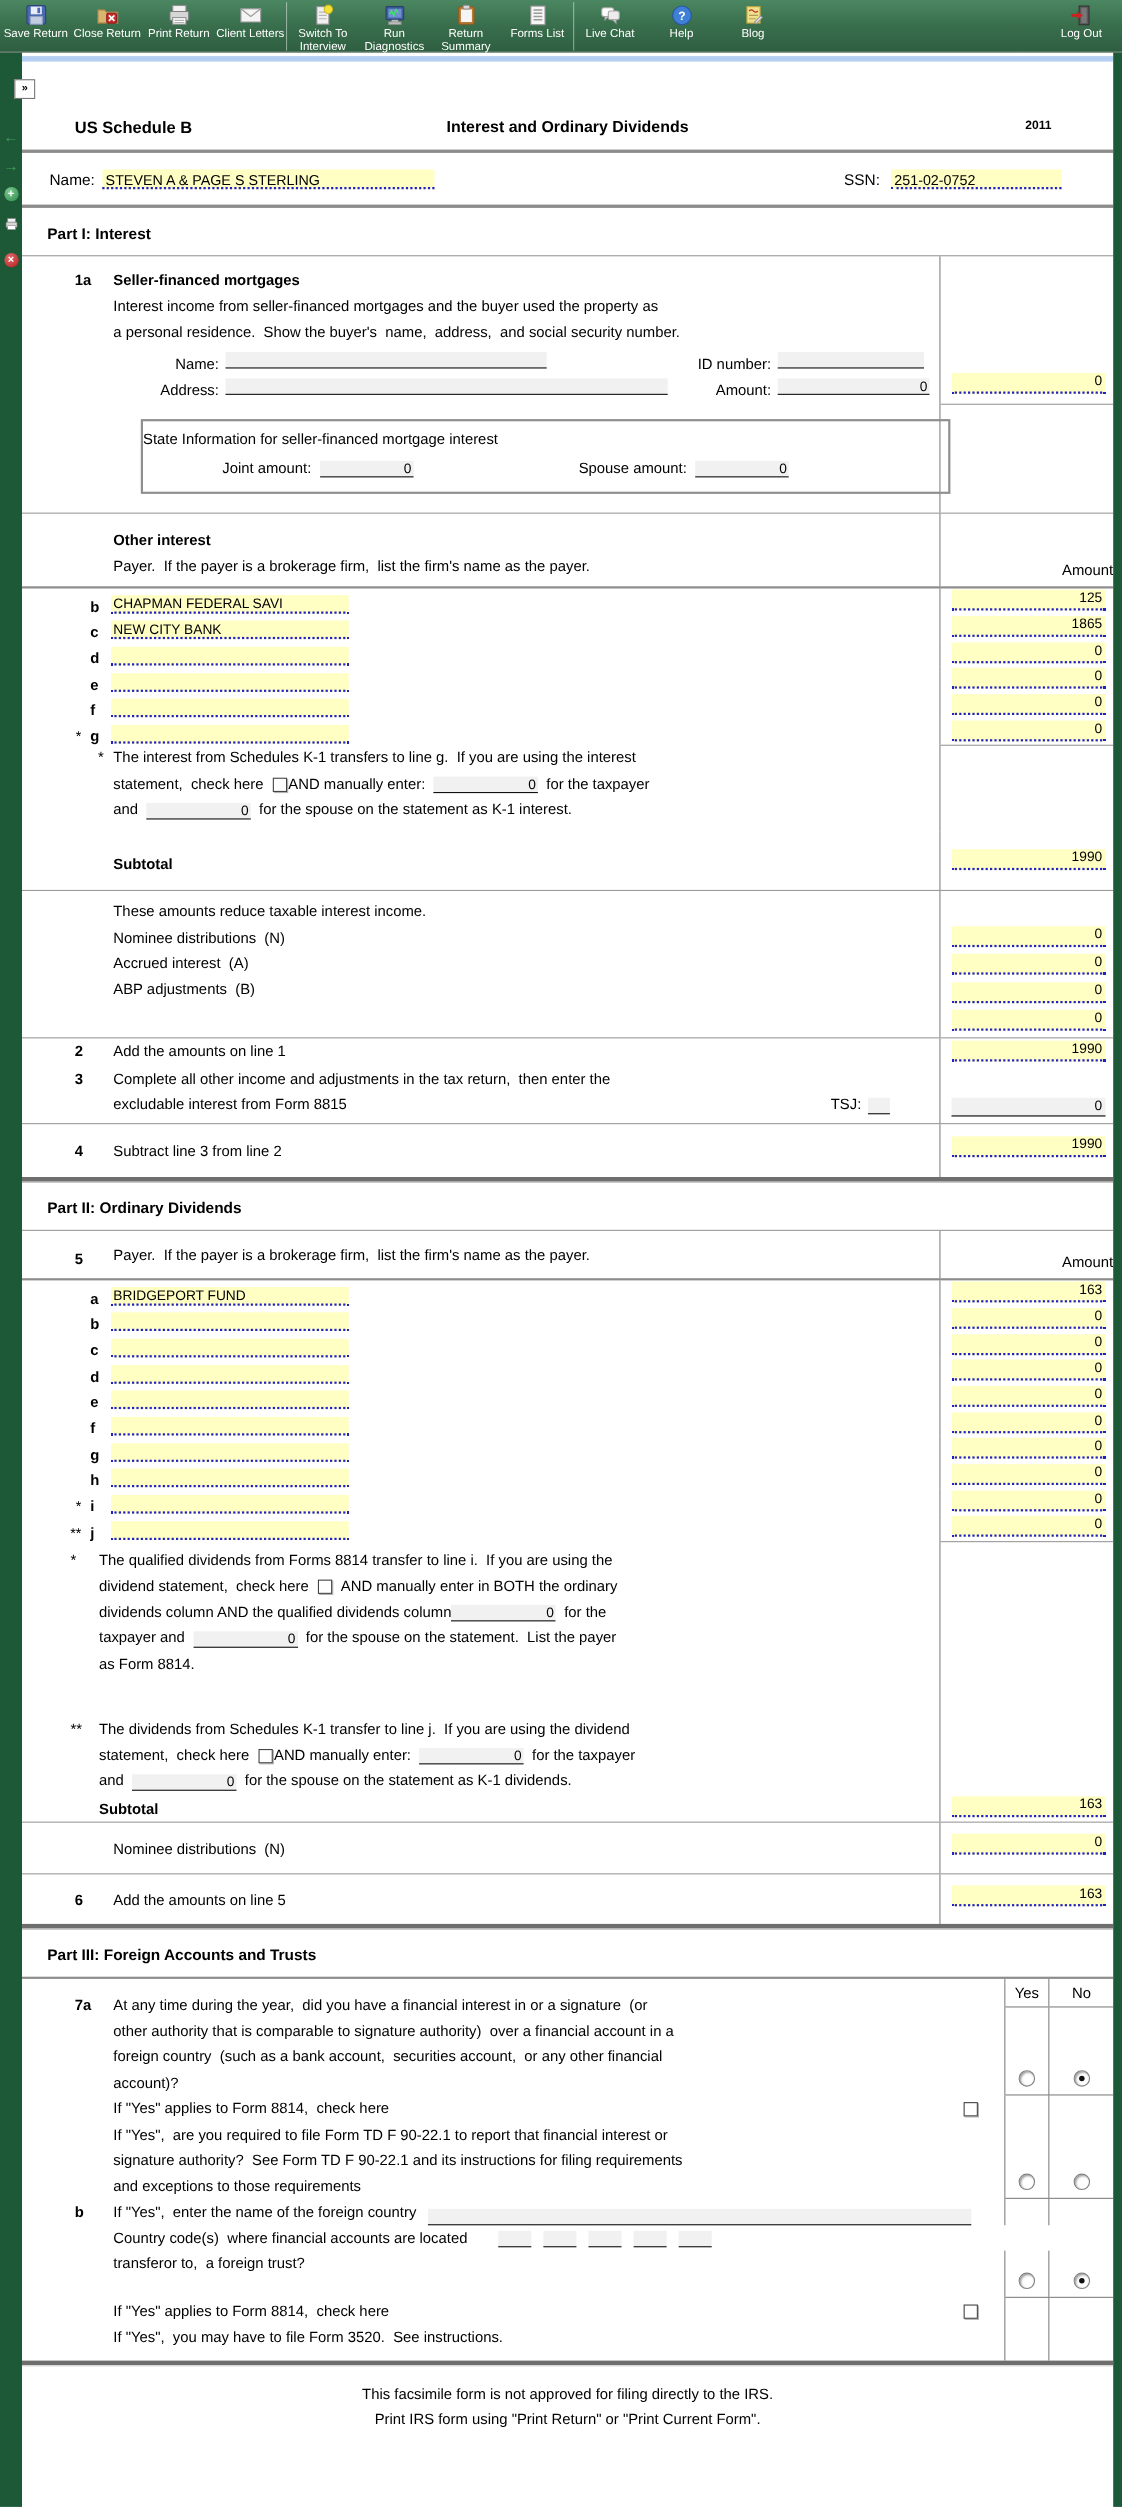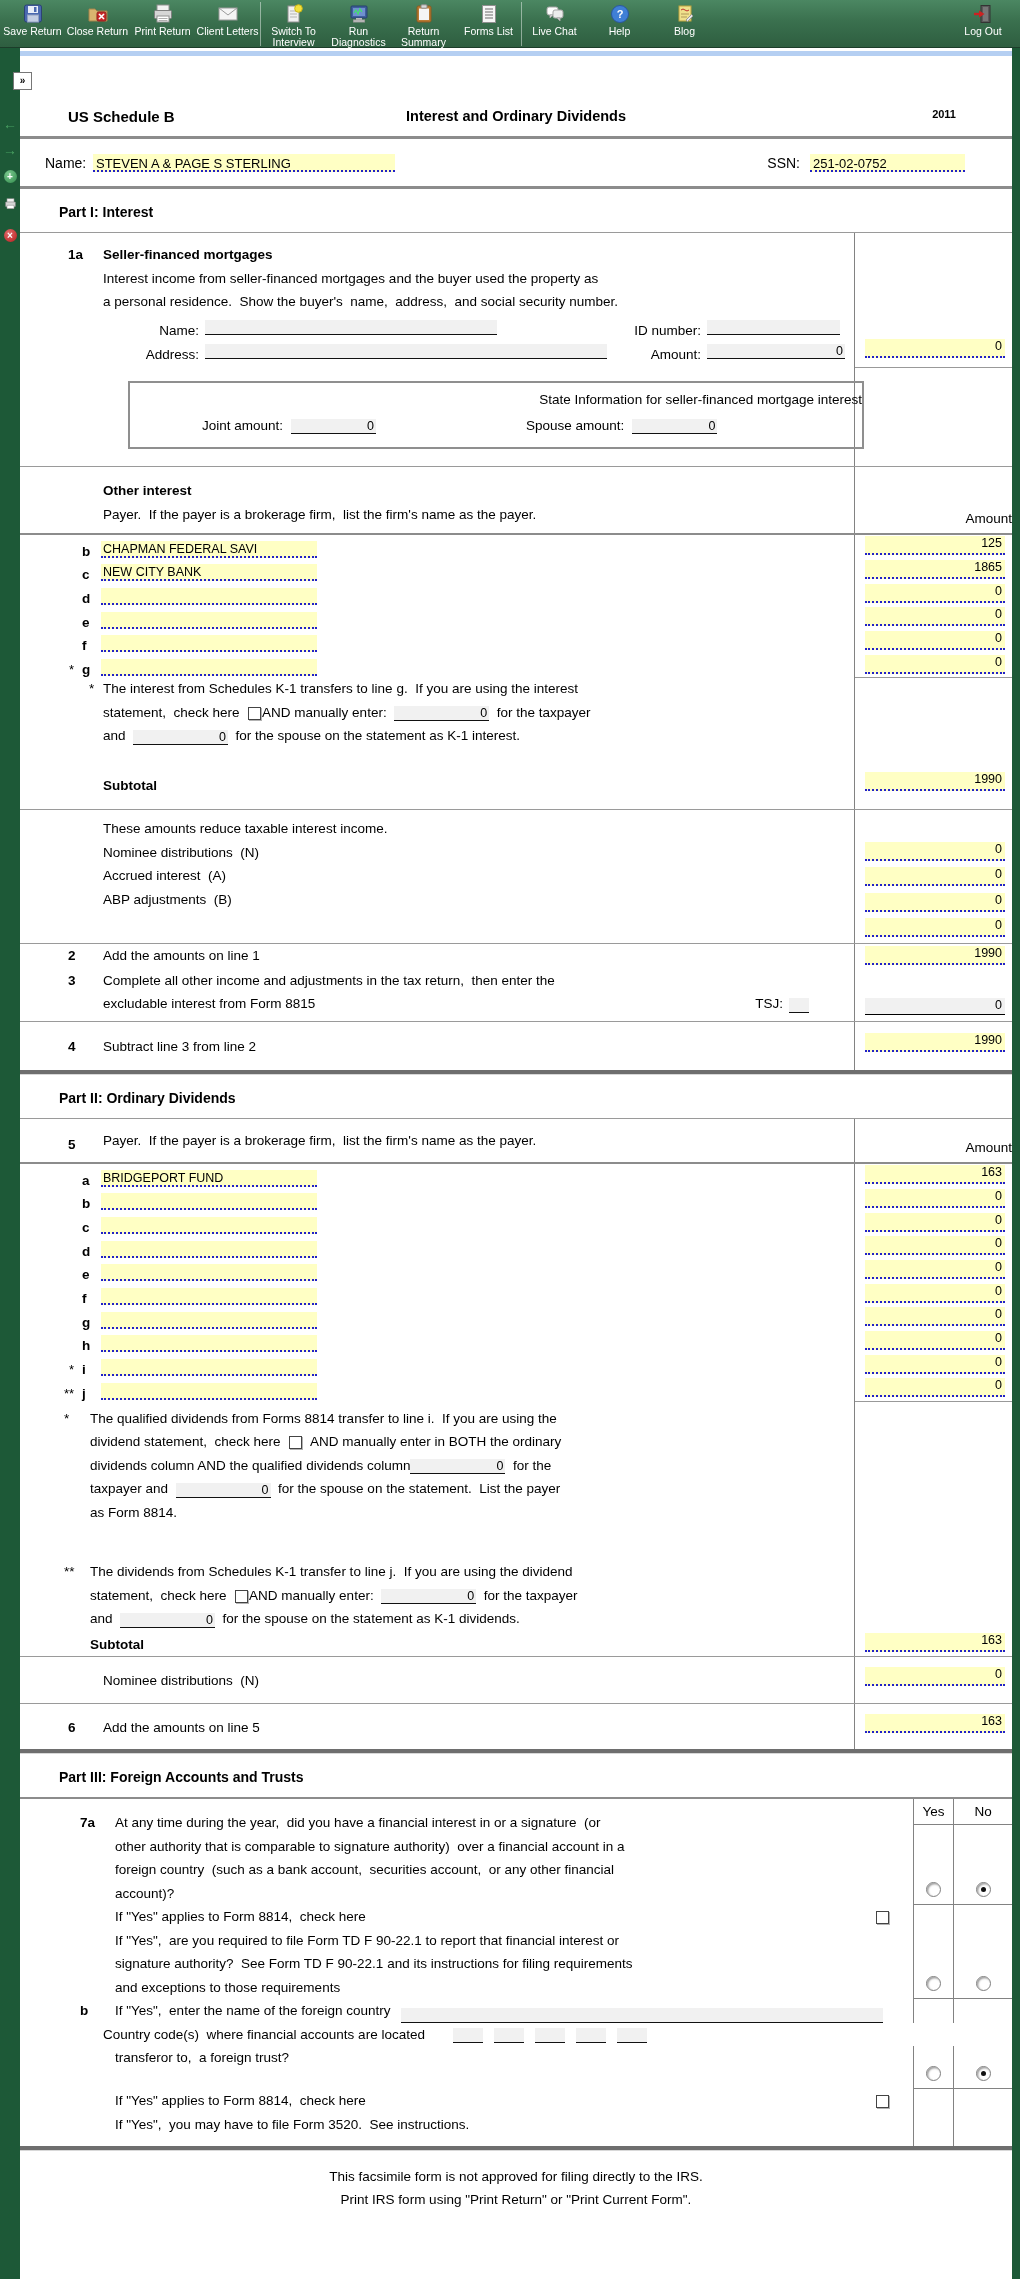--- a/index.html
+++ b/index.html
@@ -31,21 +31,21 @@
   .t-year{position:absolute;right:56px;font-size:11px;}
   .hr-a{border:0;border-top:3px solid #8c8c8c;margin:4px 0 0 0;}
   .hr-b{border:0;border-top:1.5px solid #9a9a9a;margin:0;}
   .hr-c{height:4px;background:#6e6e6e;border-bottom:1px solid #d8d8d8;}
   .name-row{display:flex;align-items:center;height:47px;font-size:14px;}
   .nl{margin-left:25px;width:48px;}
   .yf{background:#ffffc4;border-bottom:2px dotted #2121c8;box-sizing:border-box;}
   .name-field{width:302px;height:18px;font-size:13px;padding:2px 3px 0;}
   .ssn-l{margin-left:auto;}
   .ssn-field{width:155px;height:18px;font-size:13px;padding:2px 3px 0;margin:0 47px 0 10px;}
-  .part-head{font-weight:bold;font-size:14px;padding:15px 0 12px 23px;margin-left:16px;}
+  .part-head{font-weight:bold;font-size:14px;padding:15px 0 12px 23px;}
   
   .band{display:flex;}
   .lc{width:835px;border-right:1.5px solid #828282;box-sizing:border-box;padding-left:18px;}
   .rc{flex:1;box-sizing:border-box;display:flex;flex-direction:column;}
   .af{height:17px;background:#ffffc4;border-bottom:2px dotted #2121c8;margin:0 7px 0 10px;text-align:right;padding-right:3px;font-size:12.5px;box-sizing:content-box;}
   .gaf{height:16px;background:#f1f1f1;border-bottom:1.5px solid #000;margin:0 7px 0 10px;text-align:right;padding-right:3px;font-size:12.5px;}
   .tl{line-height:23.5px;white-space:pre-wrap;}
   .b{font-weight:bold;}
   .lnum{display:inline-block;margin-left:30px;width:35px;font-weight:bold;white-space:pre;}
   .ind{padding-left:65px;}
@@ -53,21 +53,21 @@
   .gf.num{text-align:right;font-size:12.5px;padding-right:2px;line-height:15px;}
   .cb{display:inline-block;width:11px;height:11px;border:1.2px solid #444;background:#fff;box-shadow:1px 1px 0 rgba(0,0,0,.3);vertical-align:middle;margin:0 1px;}
   
   .sfm .lc{padding-top:10px;padding-bottom:6px;}
   .sfm .rc{justify-content:flex-end;border-bottom:1.5px solid #999;padding-bottom:9px;}
   .sfm-grid{display:flex;height:24px;align-items:flex-end;}
   .flab{display:inline-block;text-align:right;padding-right:6px;box-sizing:border-box;}
   
   .state .lc{padding-top:13px;padding-bottom:17px;}
   .sbox{margin-left:90px;width:736px;border:2px solid #8f8f8f;padding:5px 0 10px;box-sizing:border-box;}
-  .sbox-title{text-align:right;line-height:23px;}
+  .sbox-title{text-align:left;line-height:23px;}
   .sbox-row{display:flex;align-items:flex-end;padding-left:72px;margin-top:3px;}
   
   .ohead .lc{padding-top:12px;padding-bottom:7px;}
   .ohead .rc,.l5 .rc{justify-content:flex-end;text-align:right;padding-bottom:7px;}
   
   .prow{height:23.7px;}
   .prow .lc{display:flex;align-items:flex-end;}
   .prow .rc{justify-content:center;padding-bottom:2px;}
   .star{display:inline-block;width:14px;margin-left:22px;text-align:right;padding-right:2px;font-size:13px;}
   .letter{display:inline-block;width:19px;font-weight:bold;padding-left:6px;}
@@ -91,21 +91,21 @@
   .tsjrow{display:flex;align-items:flex-end;}
   .l4band .lc{padding-top:13px;padding-bottom:12px;}
   .l4band .rc{padding-top:11px;}
   .l5 .lc{display:flex;align-items:flex-end;padding-bottom:9px;padding-top:10px;}
   .gapband{height:28px;}
   .nom .lc{padding-top:12px;padding-bottom:10px;}
   .nom .rc{padding-top:10px;}
   .hr-d{border:0;border-top:2.5px solid #8c8c8c;margin:0;}
   
   .b3{display:flex;}
-  .l3c{width:900px;border-right:1.5px solid #828282;box-sizing:border-box;padding-left:30px;}
+  .l3c{width:900px;border-right:1.5px solid #828282;box-sizing:border-box;padding-left:18px;}
   .ycell{width:41px;border-right:1.5px solid #828282;display:flex;flex-direction:column;align-items:center;box-sizing:border-box;gap:20px;}
   .ncell{width:58px;display:flex;flex-direction:column;align-items:center;box-sizing:border-box;}
   .fill3{flex:1;}
   .gb .ycell,.gb .ncell{border-bottom:1.5px solid #828282;}
   .ynlabel{width:100%;text-align:center;line-height:25px;border-bottom:1.5px solid #828282;font-size:13.5px;}
   .sp{flex:1;}
   .rb{width:13px;height:13px;border-radius:50%;background:#fff;border:1px solid #808080;box-shadow:inset 1.2px 1.2px 2px rgba(0,0,0,.4);margin-bottom:7px;position:relative;cursor:pointer;}
   .rb.sel::after{content:"";position:absolute;left:4px;top:4px;width:5px;height:5px;border-radius:50%;background:#111;}
   .chk-line{display:flex;align-items:center;}
   .chk-line .cb{margin-left:auto;margin-right:24px;}

